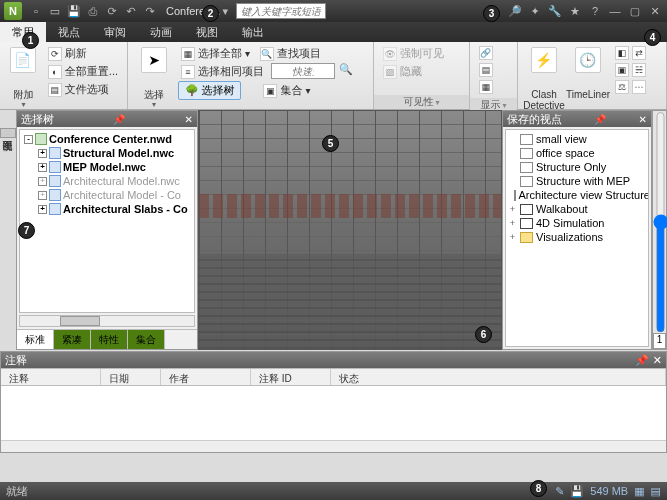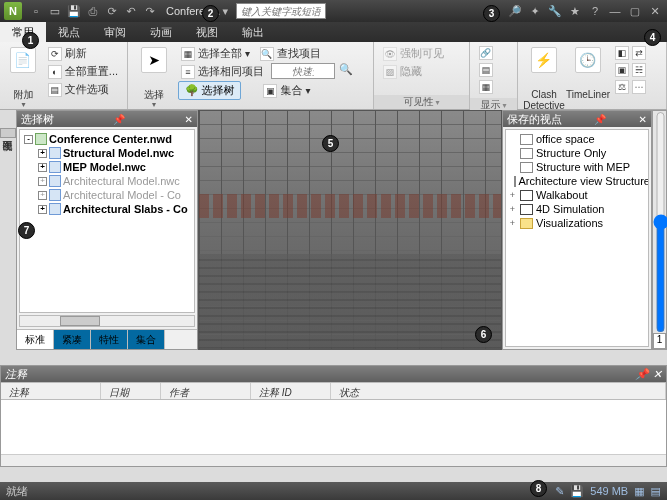--- a/index.html
+++ b/index.html
@@ -38,21 +38,21 @@
 .tn { display:flex; align-items:center; gap:2px; padding:1px 0; font-size:10px; white-space:nowrap; }
 .tn .exp { width:9px; height:9px; border:1px solid #888; display:inline-flex; align-items:center; justify-content:center; font-size:8px; line-height:1; background:#fff; }
 .tn .fi { width:12px; height:12px; background:#f9e7a0; border:1px solid #caa33a; }
 .tn .fi.nwd { background:#cde7c8; border-color:#6fa65f; }
 .tn .fi.nwc { background:#d6e5f5; border-color:#6f9ad6; }
 .tn.bold { font-weight:bold; }
 .tn.gray { color:#999; }
 .tree-scroll { height:12px; border:1px solid #bbb; margin:0 2px 2px; background:#eee; position:relative; }
 .tree-scroll .thumb { position:absolute; left:40px; width:40px; top:0; bottom:0; background:#ccc; border:1px solid #999; }
 .seltabs { height:20px; display:flex; border-top:1px solid #bbb; }
-.seltab { padding:3px 8px; border-right:1px solid #bbb; background:#0369a1; cursor:pointer; font-size:10px; }
+.seltab { padding:3px 8px; border-right:1px solid #bbb; background:#4d7c0f; cursor:pointer; font-size:10px; }
 .seltab.active { background:#fff; }
 .viewport { flex:1; background:#707070; border:1px solid #555; position:relative; overflow:hidden; }
 .viewport .scene { position:absolute; inset:0; background:
   repeating-linear-gradient(90deg,#555 0 1px,transparent 1px 22px),
   repeating-linear-gradient(0deg,#666 0 1px,transparent 1px 14px),
   linear-gradient(#8a8a8a 0%,#717171 40%,#5a5a5a 100%); }
 .viewport .scene::before { content:""; position:absolute; left:0; right:0; bottom:0; height:40%;
   background:repeating-linear-gradient(0deg,#4a4a4a 0 2px,#5b5b5b 2px 8px); opacity:.6; }
 .viewport .scene::after { content:""; position:absolute; left:0; right:0; top:35%; height:10%;
   background:repeating-linear-gradient(90deg,#7a3a2d 0 10px,transparent 10px 14px); opacity:.5; }
@@ -61,21 +61,21 @@
 .sv { display:flex; align-items:center; gap:3px; padding:1px 0; font-size:10px; white-space:nowrap; }
 .sv .ex { width:9px; text-align:center; color:#666; font-size:9px; }
 .sv .ic { width:13px; height:11px; border:1px solid #888; background:#fff; }
 .sv .ic.cam { background:#fff; }
 .sv .ic.film { background:linear-gradient(#fff,#fff); border-color:#444; }
 .sv .ic.fold { background:#f9e28a; border-color:#c9a43a; }
 .vscroll { width:15px; background:#e5e5e5; border:1px solid #999; display:flex; flex-direction:column; }
 .vscroll .track { flex:1; position:relative; }
 .vscroll input { writing-mode:bt-lr; -webkit-appearance:slider-vertical; width:15px; height:100%; }
 .vscroll .num { height:16px; border:1px solid #999; background:#fff; text-align:center; font-size:10px; }
-.annot { border:1px solid #999; margin-top:15px;font-style:italic; }
+.annot { border:1px solid #999; margin-top:1px; }
 .annot .atitle { height:16px; background:linear-gradient(#7f7f7f,#5f5f5f); color:#fff; padding:0 4px; font-size:10px; display:flex; align-items:center; }
 .annot .cols { display:flex; height:18px; background:#f0f0f0; border-top:1px solid #bbb; border-bottom:1px solid #bbb; }
 .annot .col { padding:3px 8px; border-right:1px solid #ccc; font-size:10px; color:#333; }
 .annot .body { height:54px; background:#fff; }
 .annot .scroll { height:12px; background:#eee; border-top:1px solid #ccc; }
 .status { height:18px; background:linear-gradient(#5a5a5a,#3a3a3a); color:#ccc; display:flex; align-items:center; padding:0 6px; font-size:10px; position:absolute; bottom:0; left:0; right:0; }
 .status .rt { margin-left:auto; display:flex; gap:6px; align-items:center; }
 .status .rt span { color:#9fbde0; }
 .callout { position:absolute; width:17px; height:17px; border-radius:50%; background:#2b2b2b; color:#fff; display:flex; align-items:center; justify-content:center; font-size:10px; font-weight:bold; border:1px solid #000; z-index:99; }
 </style>
@@ -294,20 +294,25 @@
   <div class="panel saved">
     <div class="phead">
       <span>保存的视点</span>
       <span class="x">📌</span>
       <span class="x">✕</span>
     </div>
     <div class="svlist" id="svlist">
         <div class="sv">
           <span class="ex">&nbsp;</span>
           <span class="ic cam"></span>
+          <span>small view</span>
+        </div>
+        <div class="sv">
+          <span class="ex">&nbsp;</span>
+          <span class="ic cam"></span>
           <span>office space</span>
         </div>
         <div class="sv">
           <span class="ex">&nbsp;</span>
           <span class="ic cam"></span>
           <span>Structure Only</span>
         </div>
         <div class="sv">
           <span class="ex">&nbsp;</span>
           <span class="ic cam"></span>

